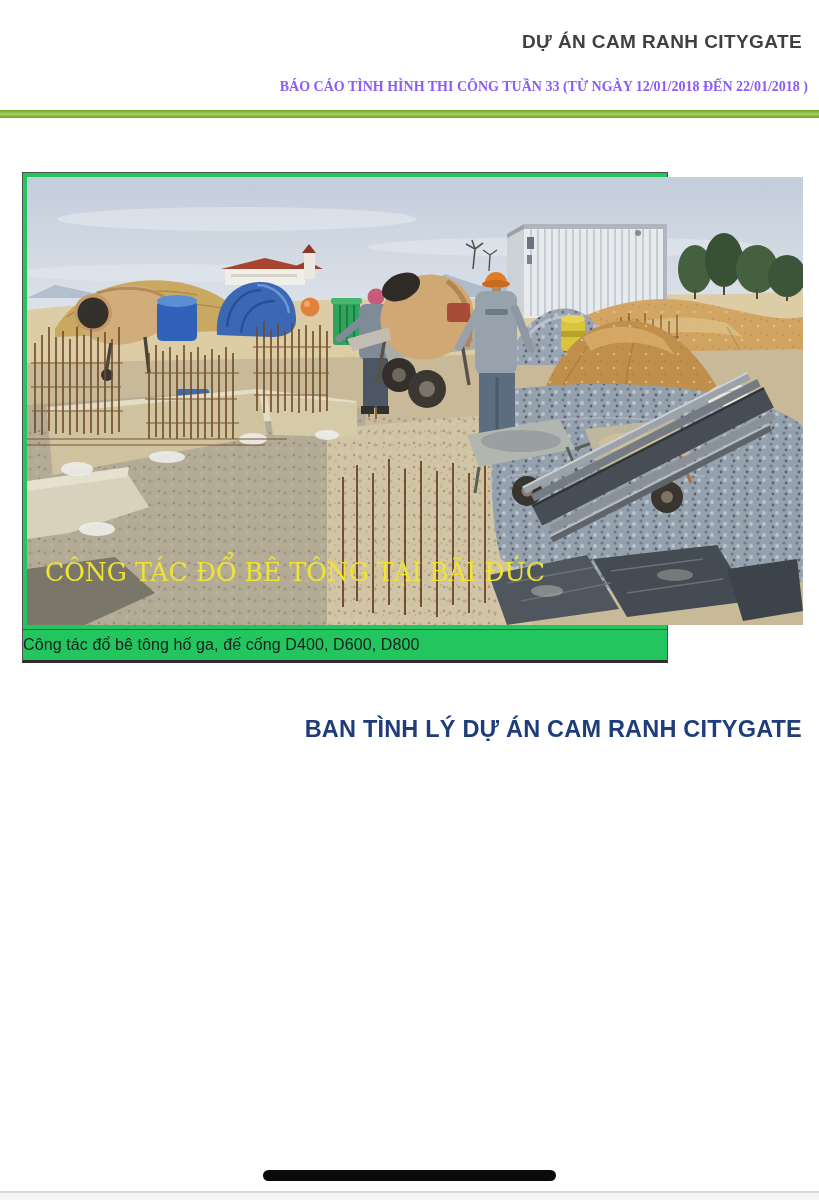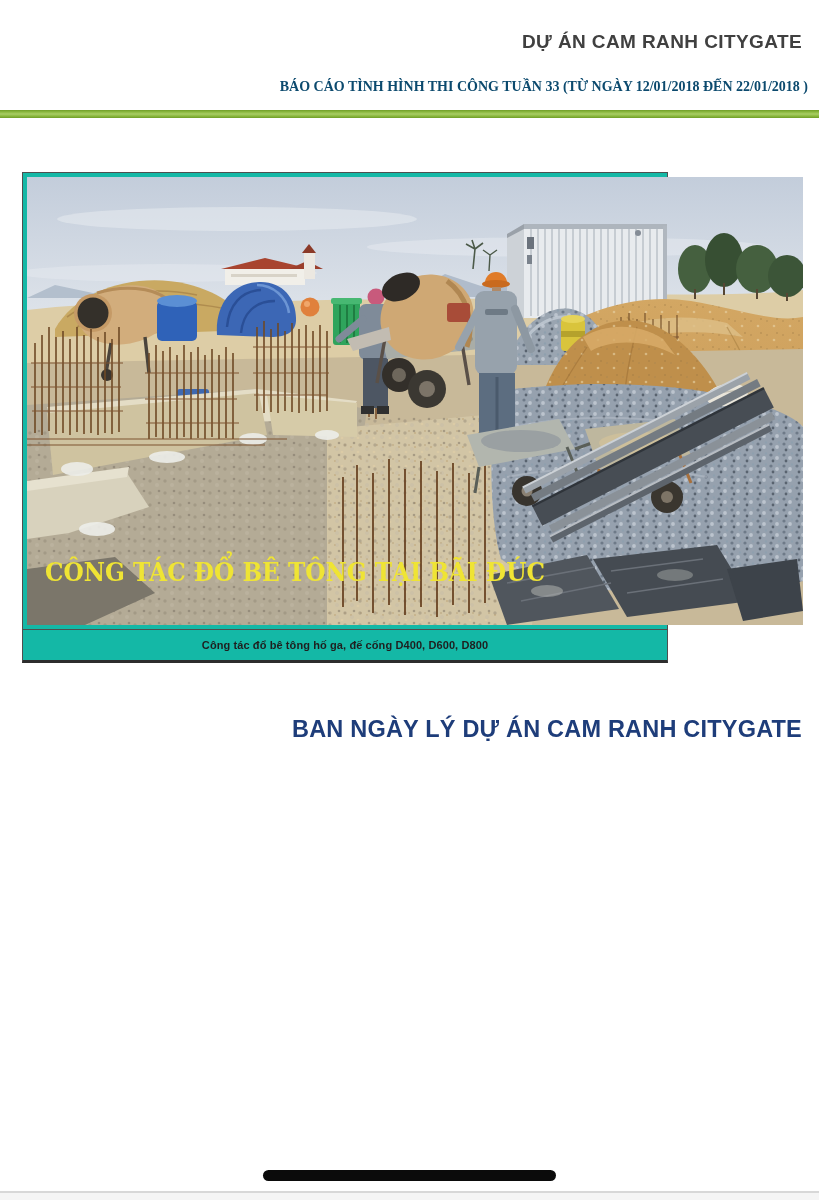--- a/index.html
+++ b/index.html
@@ -10,36 +10,36 @@
   }
   .page-header{position:absolute;top:0;left:0;right:0;text-align:right;}
   .project-title{
     position:absolute;top:31px;right:17px;white-space:nowrap;
     font-family:"Liberation Sans",sans-serif;
     font-weight:bold;font-size:19px;letter-spacing:.4px;color:#404040;
   }
   .report-subtitle{
     position:absolute;top:79px;right:11px;white-space:nowrap;
     font-family:"Liberation Serif",serif;
-    font-weight:bold;font-size:14px;color:#0c4a6e;
+    font-weight:bold;font-size:14px;color:#8b5cf6;
   }
   .green-divider{
     position:absolute;top:110px;left:0;width:819px;height:8px;
     background:linear-gradient(to bottom,#6f9e27 0%,#8fbc43 28%,#a9cd66 50%,#8fbc43 72%,#6f9e27 100%);
   }
   .figure-wrap{
     position:absolute;top:172px;left:22px;width:646px;
     border:1px solid #4f4f4f;border-bottom:3px solid #2d2d2d;
-    background:#14b8a6;box-sizing:border-box;font-weight:bold;
+    background:#22c55e;box-sizing:border-box;
   }
   .photo-cell{padding:4px;line-height:0;}
   .photo-cell svg{display:block;}
   .caption-cell{
     border-top:1px solid #4f4f4f;height:30px;line-height:30px;
-    text-align:center;font-size:11px;color:#1f1f1f;
+    text-align:left;font-size:16px;color:#1f1f1f;
     font-family:"Liberation Sans",sans-serif;letter-spacing:.1px;
   }
   .org-footer{
     position:absolute;top:716px;right:17px;white-space:nowrap;
     font-family:"Liberation Sans",sans-serif;
     font-weight:bold;font-size:23.5px;letter-spacing:.2px;color:#1e3d7a;
   }
   .bottom-bar{
     position:absolute;top:1170px;left:263px;width:293px;height:11px;
     background:#0b0b0b;border-radius:6px;
@@ -320,17 +320,17 @@
         <ellipse cx="648" cy="398" rx="18" ry="6" fill="#aeb1ad" opacity=".45"></ellipse>
         <polygon points="0,392 88,380 128,416 58,448 0,448" fill="#7b766a"></polygon>
       </g>
 
       <text x="18" y="404" font-family="DejaVu Serif, Liberation Serif, serif" font-size="26" fill="#efe434" textLength="500" lengthAdjust="spacingAndGlyphs">CÔNG TÁC ĐỔ BÊ TÔNG TẠI BÃI ĐÚC</text>
     </svg>
   </div>
   <div class="caption-cell">Công tác đổ bê tông hố ga, đế cống D400, D600, D800</div>
 </div>
 
-<div class="org-footer">BAN NGÀY LÝ DỰ ÁN CAM RANH CITYGATE</div>
+<div class="org-footer">BAN TÌNH LÝ DỰ ÁN CAM RANH CITYGATE</div>
 
 <div class="bottom-bar"></div>
 <div class="bottom-hairline"></div>
 <div class="bottom-strip"></div>
 
 </body></html>

